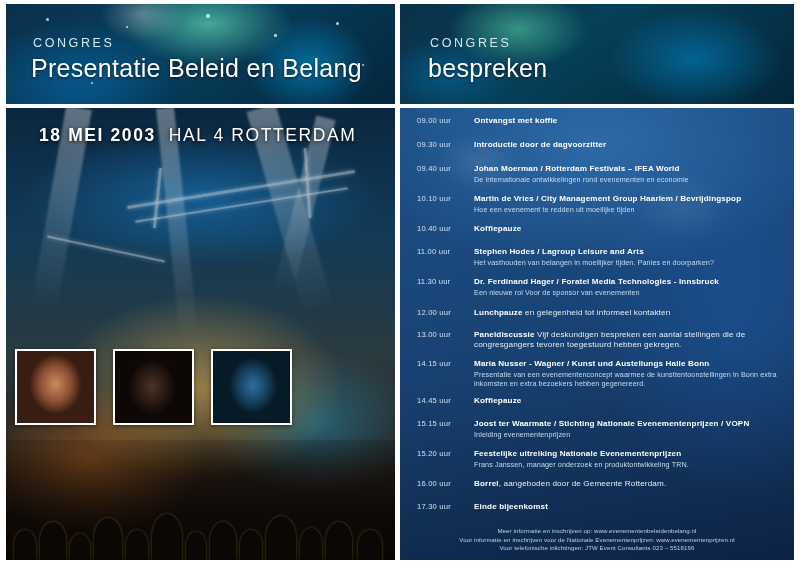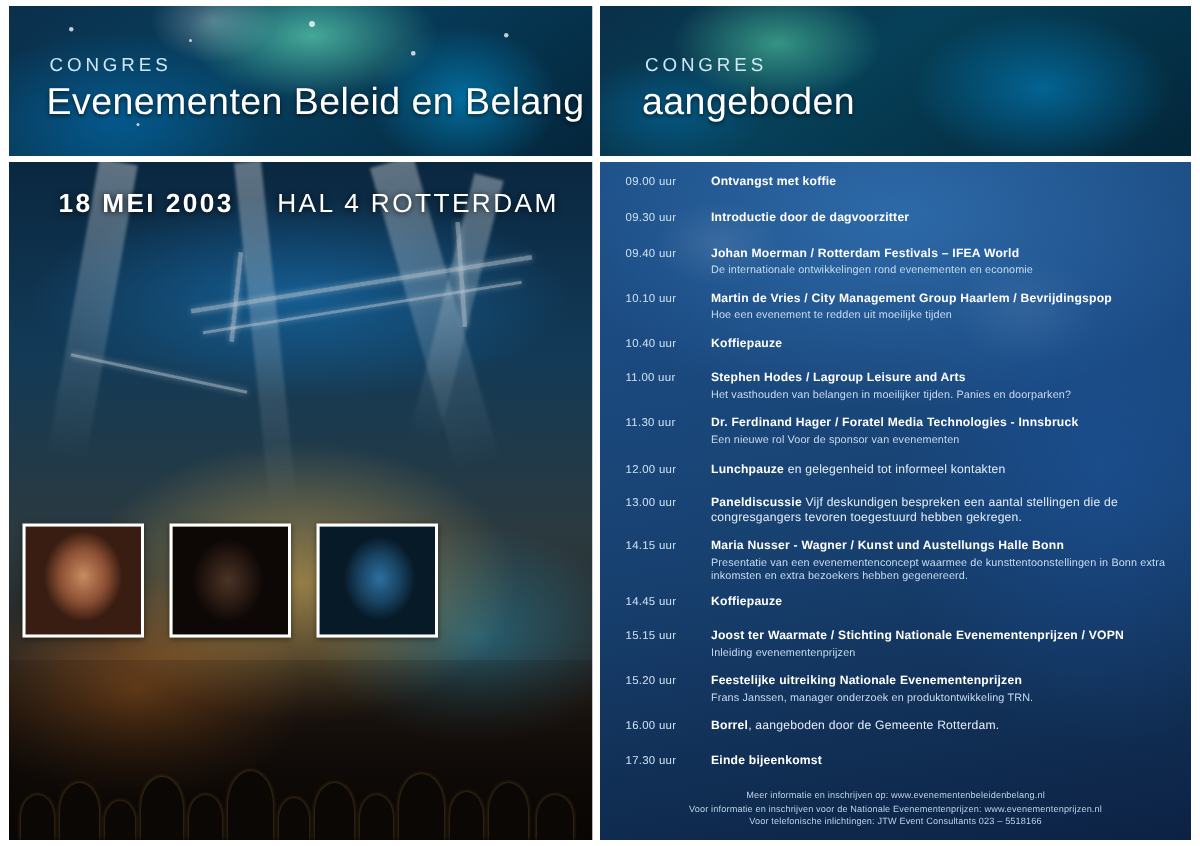--- a/index.html
+++ b/index.html
@@ -115,21 +115,20 @@
     color: #ffffff;
     font-size: 17.5px;
     letter-spacing: 1.6px;
     font-weight: 700;
     text-shadow: 0 1px 4px rgba(0,0,0,0.8);
     white-space: nowrap;
   }
   .date-line .light {
     font-weight: 400;
     letter-spacing: 1.6px;
-    margin-left: 16px;
   }
 
   .thumb-row {
     position: absolute;
     left: 4px;
     top: 238px;
     width: 380px;
     height: 78px;
   }
   .thumb {
@@ -268,21 +267,21 @@
 
     <div class="left-header">
       <div class="sparkle" style="left:40px;  top:14px; width:3px;  height:3px;"></div>
       <div class="sparkle" style="left:120px; top:22px; width:2px;  height:2px;"></div>
       <div class="sparkle" style="left:200px; top:10px; width:4px;  height:4px;"></div>
       <div class="sparkle" style="left:268px; top:30px; width:2.5px;height:2.5px;"></div>
       <div class="sparkle" style="left:330px; top:18px; width:3px;  height:3px;"></div>
       <div class="sparkle" style="left:356px; top:60px; width:2px;  height:2px;"></div>
       <div class="sparkle" style="left:85px;  top:78px; width:2px;  height:2px;"></div>
       <div class="hdr-label">CONGRES</div>
-      <div class="hdr-title">Evenementen Beleid en Belang</div>
+      <div class="hdr-title">Presentatie Beleid en Belang</div>
     </div>
 
     <div class="left-photo">
 
       <div class="stage-beam" style="left:60px;  top:0;  width:26px; height:200px; transform: rotate(10deg);"></div>
       <div class="stage-beam" style="left:150px; top:0;  width:18px; height:230px; transform: rotate(-6deg);"></div>
       <div class="stage-beam" style="left:240px; top:0;  width:30px; height:210px; transform: rotate(-16deg);"></div>
       <div class="stage-beam" style="left:310px; top:10px; width:20px; height:180px; transform: rotate(14deg);"></div>
 
       <div class="truss" style="left:120px; top:80px;  width:230px; height:3px; transform: rotate(-9deg);"></div>
@@ -321,21 +320,21 @@
 
   <div class="right-panel">
 
     <div class="right-header">
       <div class="sparkle" style="left:30px;  top:18px; width:3px; height:3px;"></div>
       <div class="sparkle" style="left:110px; top:8px;  width:2px; height:2px;"></div>
       <div class="sparkle" style="left:210px; top:26px; width:3px; height:3px;"></div>
       <div class="sparkle" style="left:300px; top:14px; width:2px; height:2px;"></div>
       <div class="sparkle" style="left:360px; top:52px; width:3px; height:3px;"></div>
       <div class="hdr-label" style="left:30px;">CONGRES</div>
-      <div class="hdr-title" style="left:28px;">aangeboden</div>
+      <div class="hdr-title" style="left:28px;">bespreken</div>
     </div>
 
     <div class="prog-body">
       <div class="schedule">
 
         <div class="sched-row" style="top:8px;">
           <div class="sched-time">09.00 uur</div>
           <div class="sched-main">
             <div class="sched-title"><span>Ontvangst met koffie</span><span class="norm"></span></div>
             <div class="sched-desc"></div>

